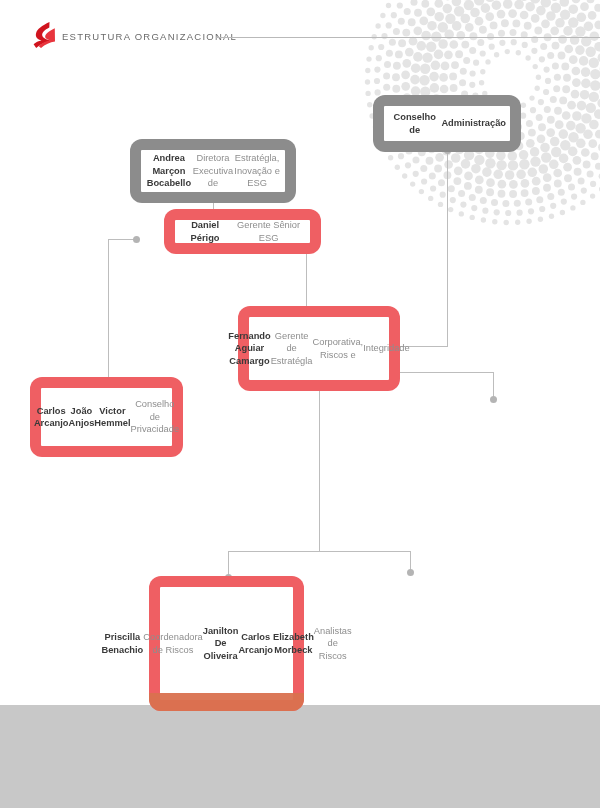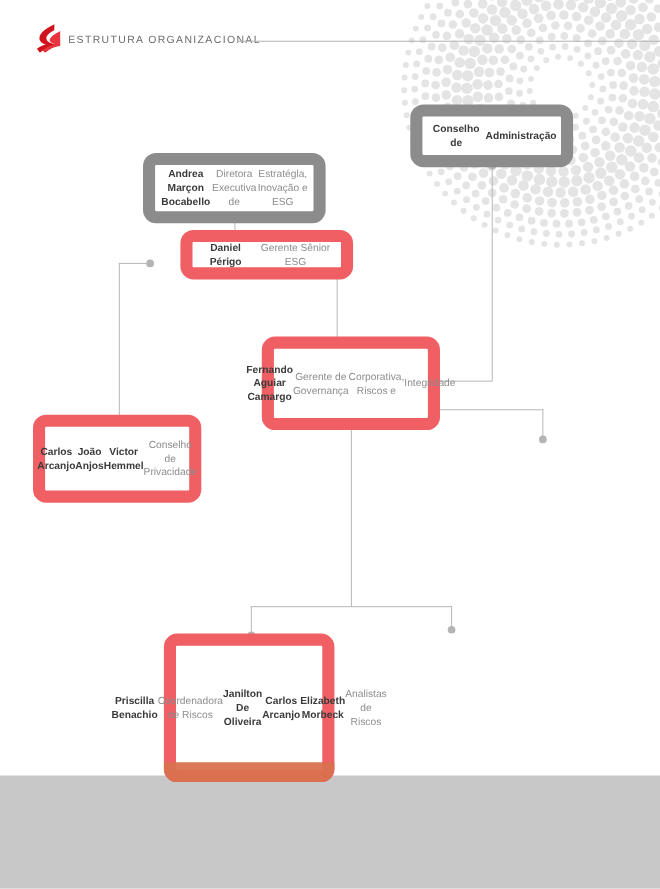--- a/index.html
+++ b/index.html
@@ -756,21 +756,21 @@
   <div class="node red" style="left:136px; top:209px; width:157px; height:45px;margin-left:28px;">
     <div class="inner">
         <div class="nm">Daniel Périgo</div>
         <div class="rl">Gerente Sênior ESG</div>
       </div>
   </div>
 
   <div class="node red" style="left:238px; top:306px; width:162px; height:85px;">
     <div class="inner">
         <div class="nm">Fernando Aguiar Camargo</div>
-        <div class="rl">Gerente de Governança</div>
+        <div class="rl">Gerente de Estratégla</div>
         <div class="rl">Corporativa, Riscos e</div>
         <div class="rl">Integridade</div>
       </div>
   </div>
 
   <div class="node red" style="left:30px; top:377px; width:153px; height:80px;">
     <div class="inner">
         <div class="nm">Carlos Arcanjo</div>
         <div class="nm">João Anjos</div>
         <div class="nm">Victor Hemmel</div>

